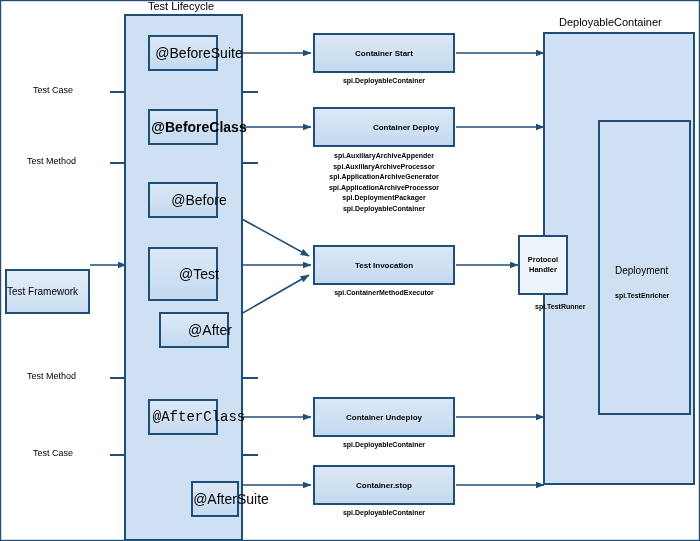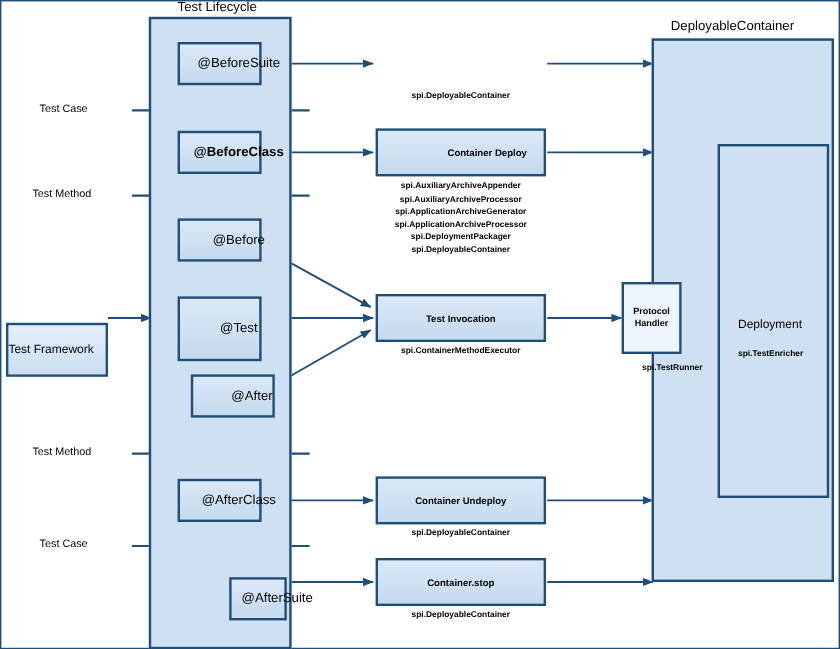--- a/index.html
+++ b/index.html
@@ -62,21 +62,21 @@
 
   
   .lc-box {
     position: absolute;
     box-sizing: border-box;
     background: linear-gradient(180deg, #dbe8f7 0%, #c5daef 100%);
     border: 2px solid #1f4e79;
     display: flex;
     align-items: center;
     justify-content: center;
-    font-size: 11px;
+    font-size: 14px;
     color: #000000;
     white-space: nowrap;
     padding-left: 32px;
   }
 
   
   .act-box {
     position: absolute;
     box-sizing: border-box;
     background: linear-gradient(180deg, #dbe8f7 0%, #c5daef 100%);
@@ -236,27 +236,30 @@
   </div>
   <div class="lc-box" style="left:148px; top:182px; width:70px; height:36px;">
     <span>@Before</span>
   </div>
   <div class="lc-box" style="left:148px; top:247px; width:70px; height:54px;">
     <span>@Test</span>
   </div>
   <div class="lc-box" style="left:148px; top:312px; width:70px; height:36px;margin-left:11px;">
     <span>@After</span>
   </div>
-  <div class="lc-box" style="left:148px; top:399px; width:70px; height:36px;">
+  <div class="lc-box" style="left:148px; top:399px; width:70px; height:36px;font-family:Liberation Mono, monospace;">
     <span>@AfterClass</span>
   </div>
   <div class="lc-box" style="left:148px; top:481px; width:48px; height:36px;margin-left:43px;">
     <span>@AfterSuite</span>
   </div>
 
+  <div class="act-box" style="left:313px; top:33px; width:142px; height:40px;">
+    <span>Container Start</span>
+  </div>
   <div class="spi-stack" style="left:313px; top:76px; width:142px;">
     <div>spi.DeployableContainer</div>
   </div>
 
   <div class="act-box" style="left:313px; top:107px; width:142px; height:40px;padding-left:44px;">
     <span>Container Deploy</span>
   </div>
   <div class="spi-stack" style="left:313px; top:151px; width:142px;">
     <div>spi.AuxiliaryArchiveAppender</div>
     <div>spi.AuxiliaryArchiveProcessor</div>

